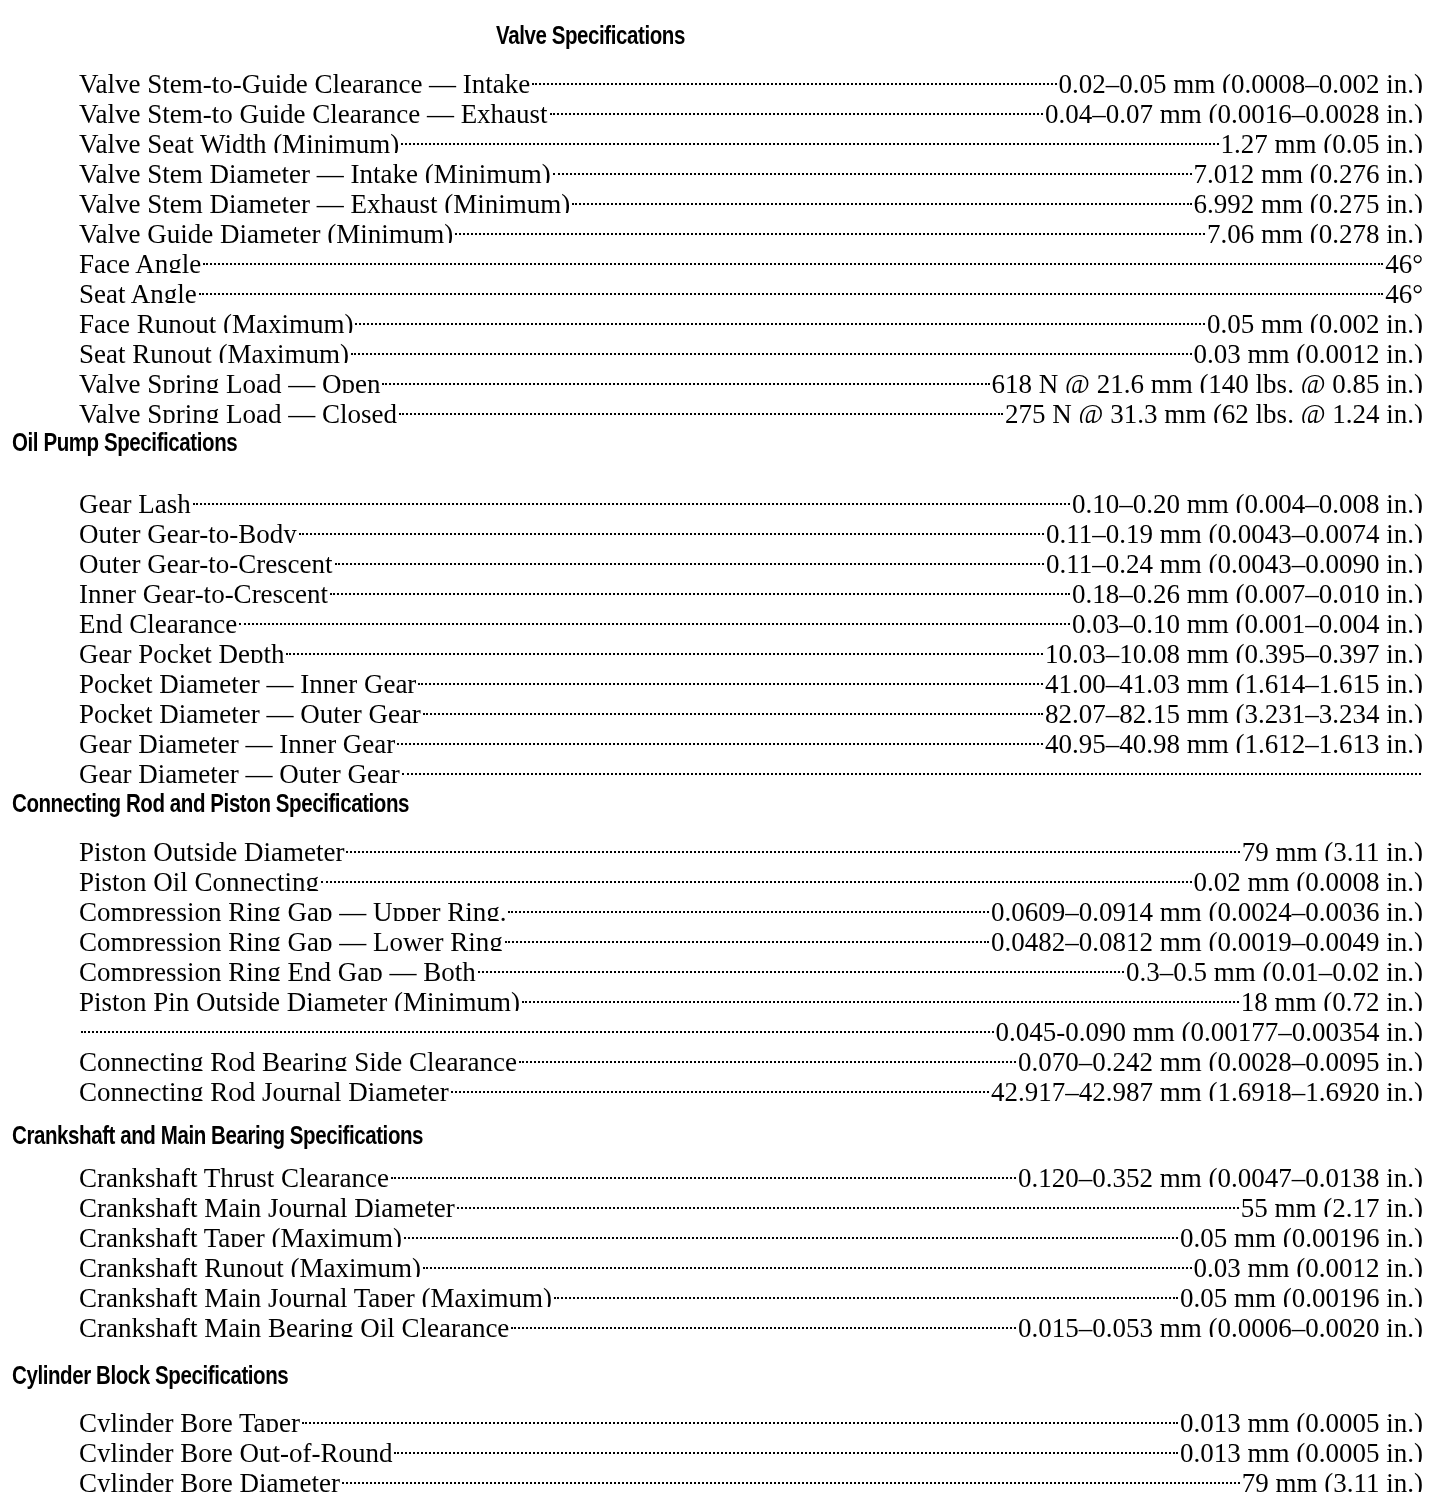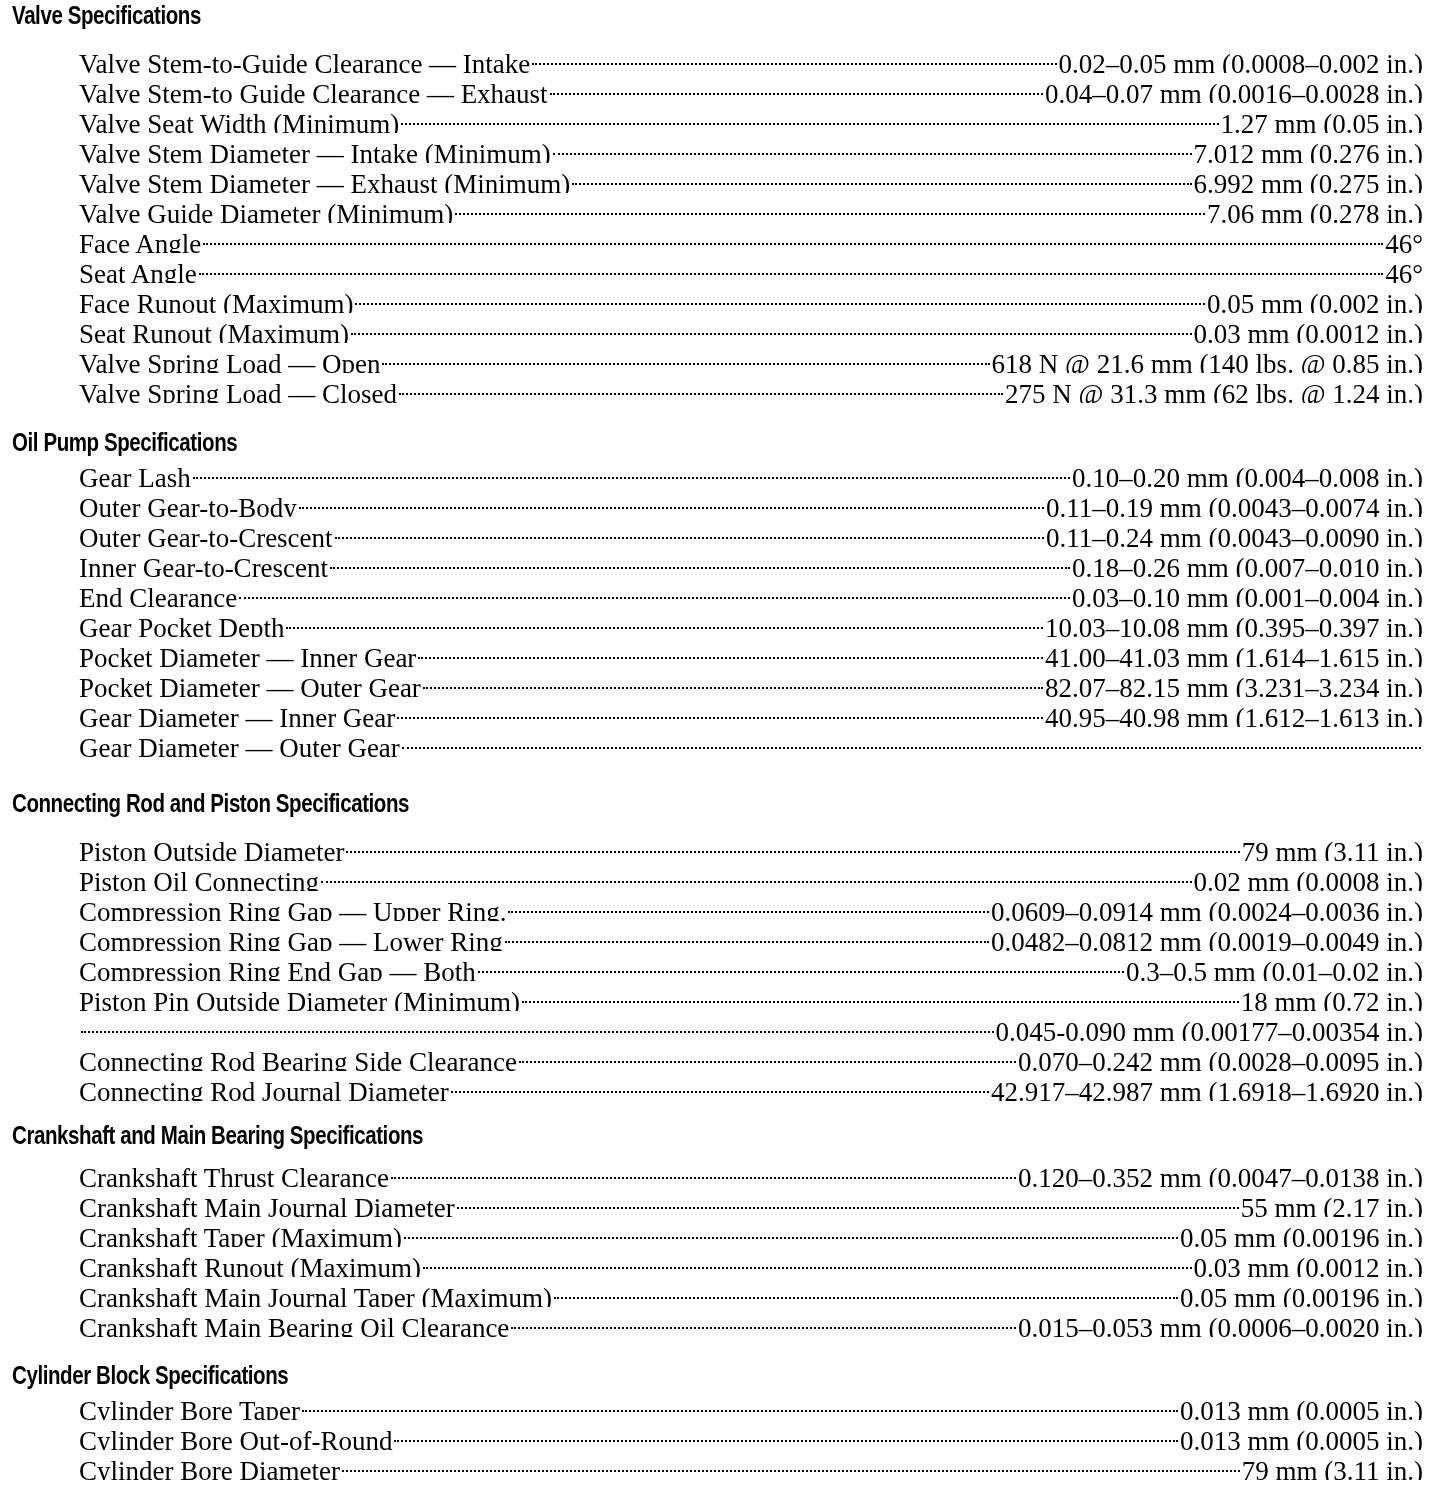--- a/index.html
+++ b/index.html
@@ -37,30 +37,30 @@
     height: 30px;
   }
   .row .dots::after {
     content: "";
     position: absolute;
     left: 0; right: 0;
     bottom: 8px;
     border-bottom: 2px dotted #000;
   }
   .row .value { flex: 0 0 auto; }
-  .sec-valve { position: absolute; top: 0; left: 0; }
+  .sec-valve { position: absolute; top: 20px; left: 0; text-align: center; }
   .sec-valve .spec-list { margin-top: 13px; }
   .sec-oil { position: absolute; top: 427px; left: 0; }
-  .sec-oil .spec-list { margin-top: 0; }
+  .sec-oil .spec-list { margin-top: 26px; }
   .sec-rod { position: absolute; top: 788px; left: 0; }
   .sec-rod .spec-list { margin-top: 13px; }
   .sec-crank { position: absolute; top: 1120px; left: 0; }
   .sec-crank .spec-list { margin-top: 7px; }
   .sec-block { position: absolute; top: 1360px; left: 0; }
-  .sec-block .spec-list { margin-top: 0; }
+  .sec-block .spec-list { margin-top: 12px; }
 </style>
 </head>
 <body>
 
 <div class="page">
 
   <section class="sec-valve">
     <div class="section-title">Valve Specifications</div>
     <div class="spec-list">
       <div class="row">

